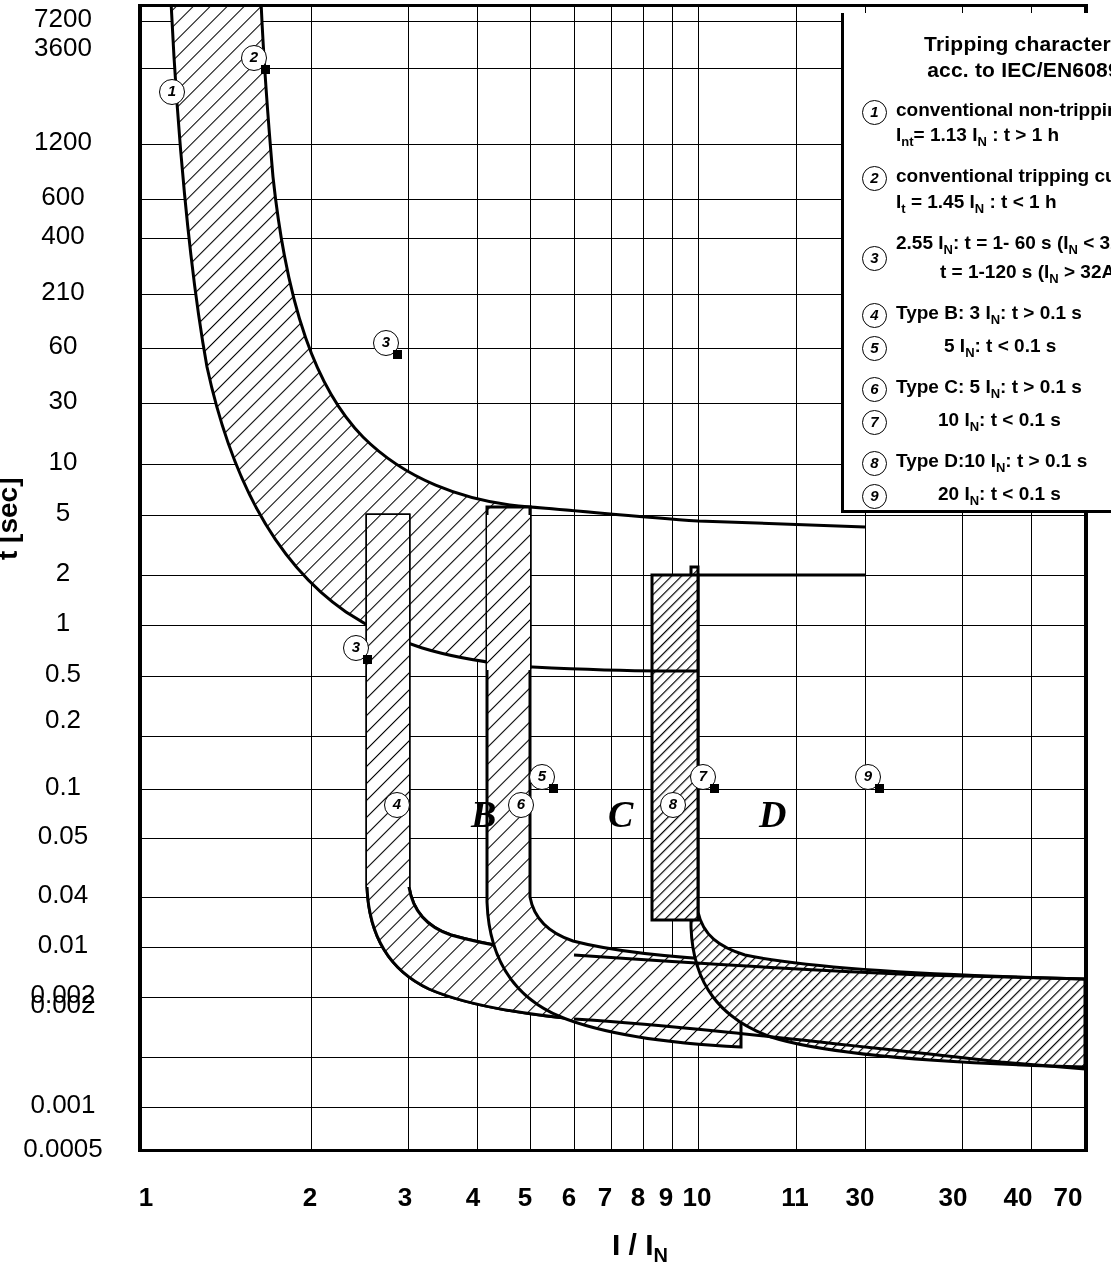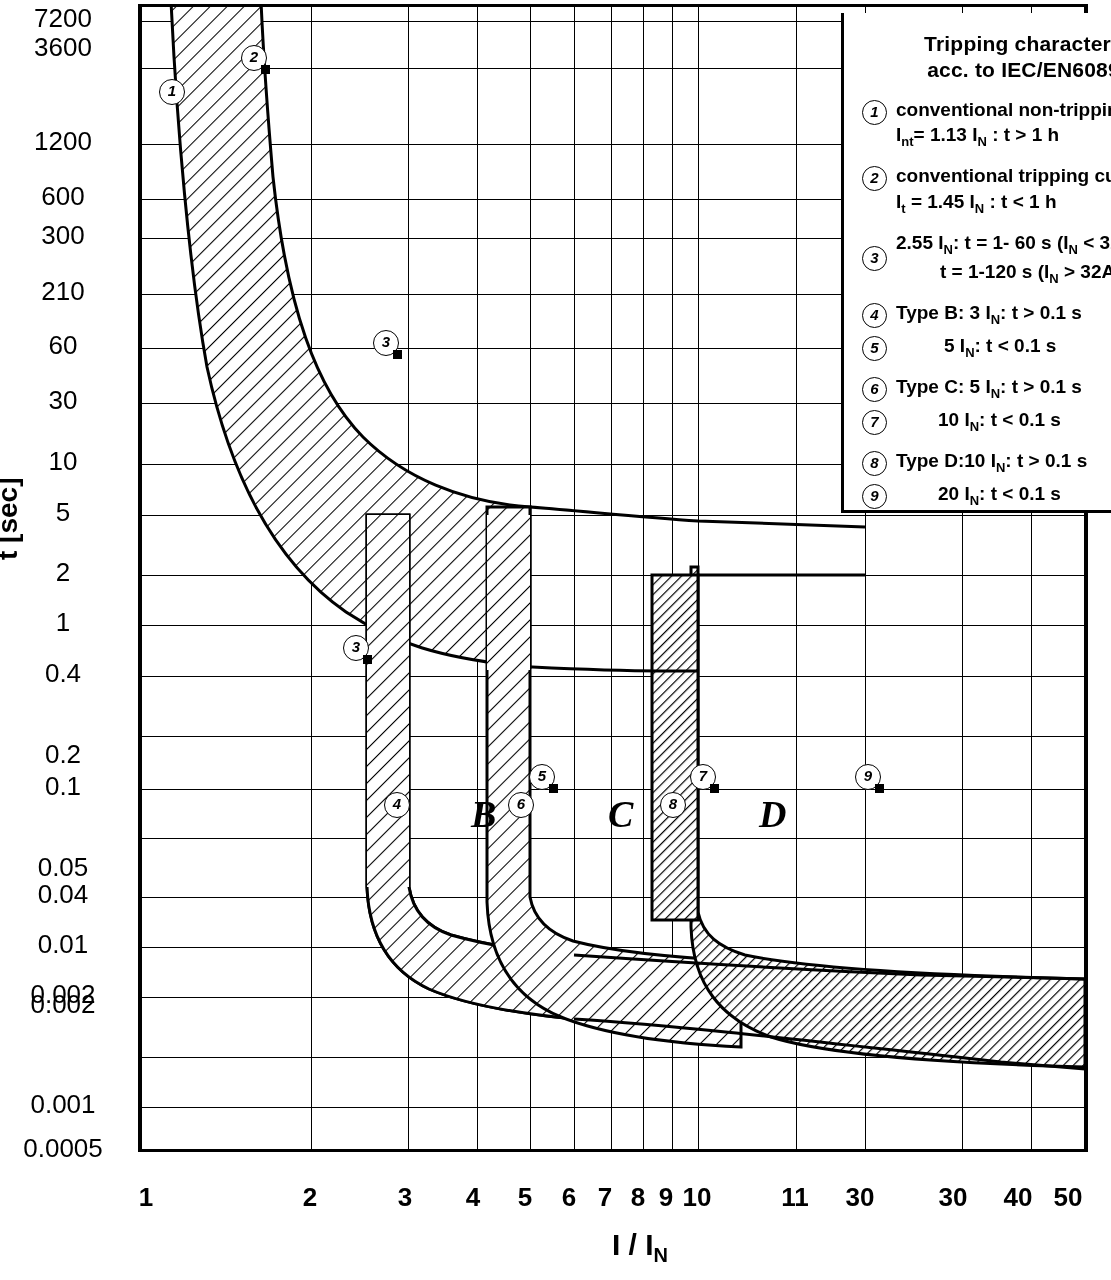--- a/index.html
+++ b/index.html
@@ -45,32 +45,32 @@
 
 <div id="root">
 
   <div class="yaxis-title">t [sec]</div>
 
   <div class="ylab-wrap">
     <div class="ylabel-item" style="top:18px">7200</div>
     <div class="ylabel-item" style="top:47px">3600</div>
     <div class="ylabel-item" style="top:141px">1200</div>
     <div class="ylabel-item" style="top:196px">600</div>
-    <div class="ylabel-item" style="top:235px">300</div>
+    <div class="ylabel-item" style="top:235px">400</div>
     <div class="ylabel-item" style="top:291px">210</div>
     <div class="ylabel-item" style="top:345px">60</div>
     <div class="ylabel-item" style="top:400px">30</div>
     <div class="ylabel-item" style="top:461px">10</div>
     <div class="ylabel-item" style="top:512px">5</div>
     <div class="ylabel-item" style="top:572px">2</div>
     <div class="ylabel-item" style="top:622px">1</div>
-    <div class="ylabel-item" style="top:673px">0.4</div>
-    <div class="ylabel-item" style="top:754px">0.2</div>
+    <div class="ylabel-item" style="top:673px">0.5</div>
+    <div class="ylabel-item" style="top:719px">0.2</div>
     <div class="ylabel-item" style="top:786px">0.1</div>
-    <div class="ylabel-item" style="top:867px">0.05</div>
+    <div class="ylabel-item" style="top:835px">0.05</div>
     <div class="ylabel-item" style="top:894px">0.04</div>
     <div class="ylabel-item" style="top:944px">0.01</div>
     <div class="ylabel-item" style="top:994px">0.002</div>
     <div class="ylabel-item" style="top:1004px">0.002</div>
     <div class="ylabel-item" style="top:1104px">0.001</div>
     <div class="ylabel-item" style="top:1148px">0.0005</div>
   </div>
 
   <div>
     <div class="xlabel-item" style="left:146px">1</div>
@@ -80,21 +80,21 @@
     <div class="xlabel-item" style="left:525px">5</div>
     <div class="xlabel-item" style="left:569px">6</div>
     <div class="xlabel-item" style="left:605px">7</div>
     <div class="xlabel-item" style="left:638px">8</div>
     <div class="xlabel-item" style="left:666px">9</div>
     <div class="xlabel-item" style="left:697px">10</div>
     <div class="xlabel-item" style="left:795px">11</div>
     <div class="xlabel-item" style="left:860px">30</div>
     <div class="xlabel-item" style="left:953px">30</div>
     <div class="xlabel-item" style="left:1018px">40</div>
-    <div class="xlabel-item" style="left:1068px">50</div>
+    <div class="xlabel-item" style="left:1068px">70</div>
   </div>
 
   <div class="xaxis-title"><span>I / I</span><sub>N</sub></div>
 
   <div class="plot">
 
     <div class="vline" style="left:0px"></div>
     <div class="vline" style="left:170px"></div>
     <div class="vline" style="left:267px"></div>
     <div class="vline" style="left:336px"></div>

